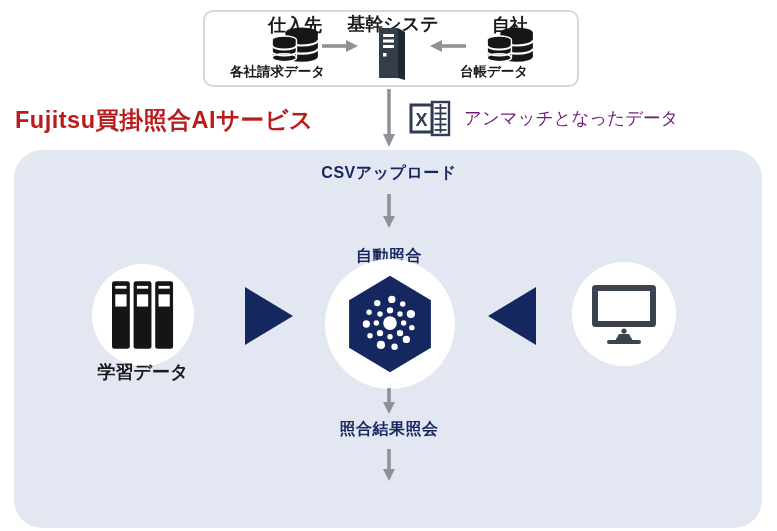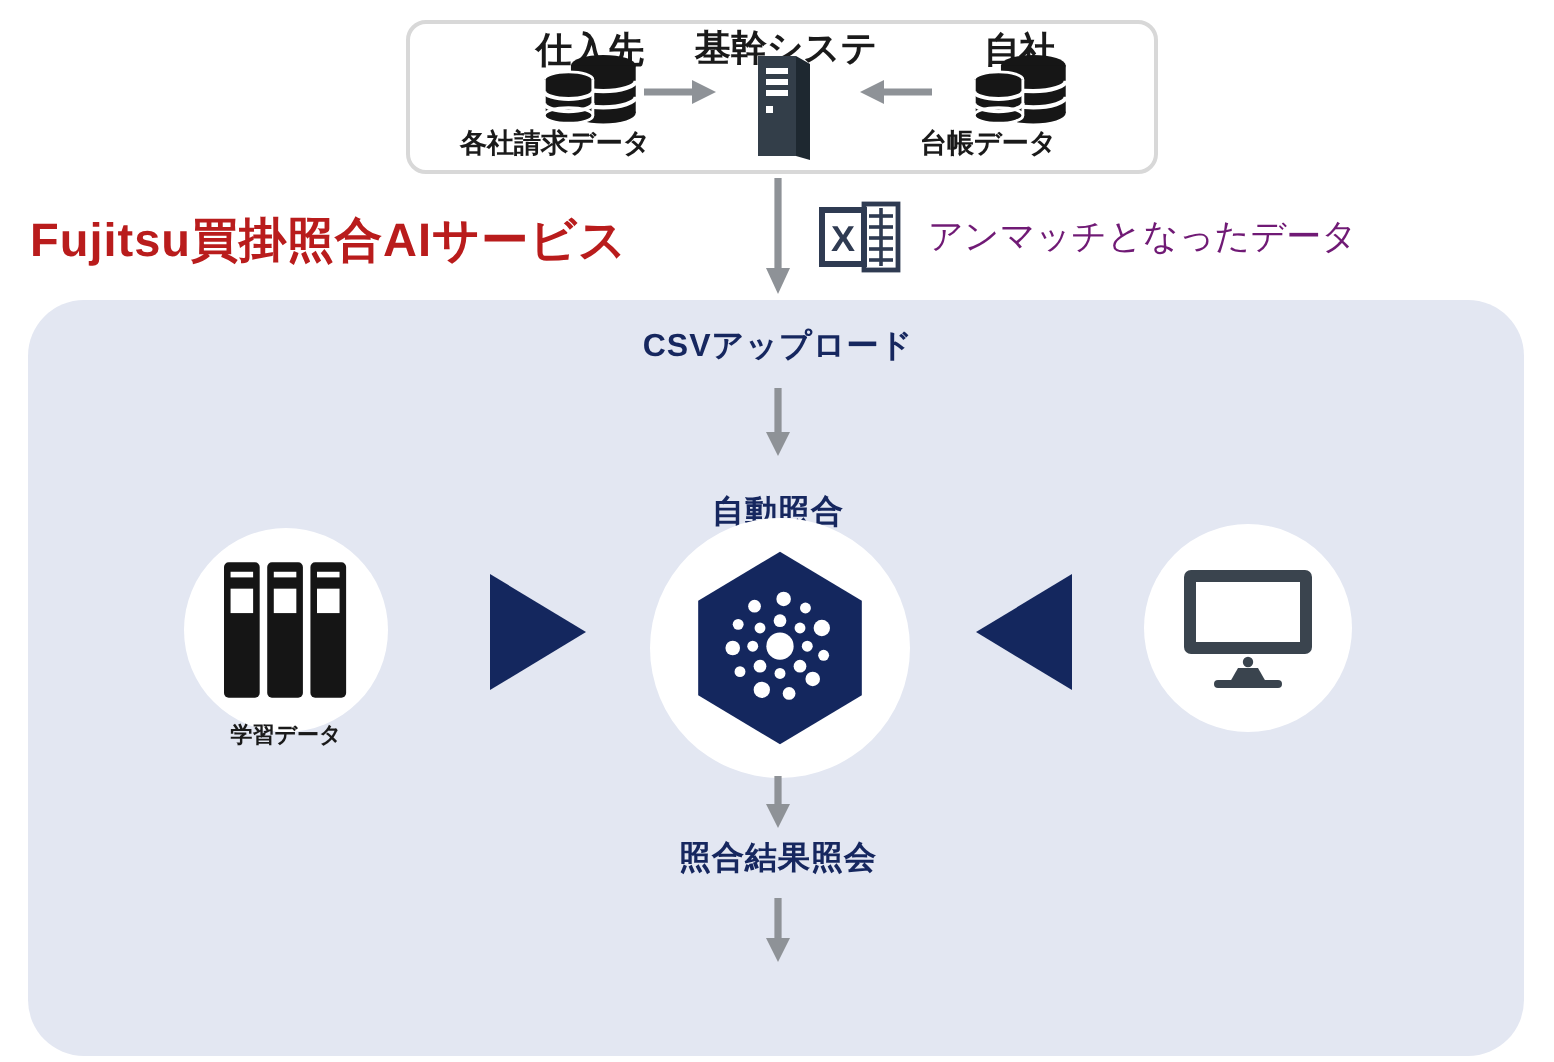--- a/index.html
+++ b/index.html
@@ -32,21 +32,21 @@
   }
   .flow-step {
     position:absolute; font-size:16px; font-weight:bold; color:#16275f;
     text-align:center; letter-spacing:0.5px; white-space:nowrap;
   }
   .circle {
     position:absolute; background:#ffffff; border-radius:50%;
     display:flex; align-items:center; justify-content:center;
   }
   .circle-label {
-    position:absolute; font-size:11px; font-weight:bold; color:#1a1a1a;
+    position:absolute; font-size:18px; font-weight:bold; color:#1a1a1a;
     text-align:center; white-space:nowrap;
   }
   svg { display:block; }
 </style>
 </head>
 <body>
 
 <div class="canvas">
 
   <div class="src-box"></div>

